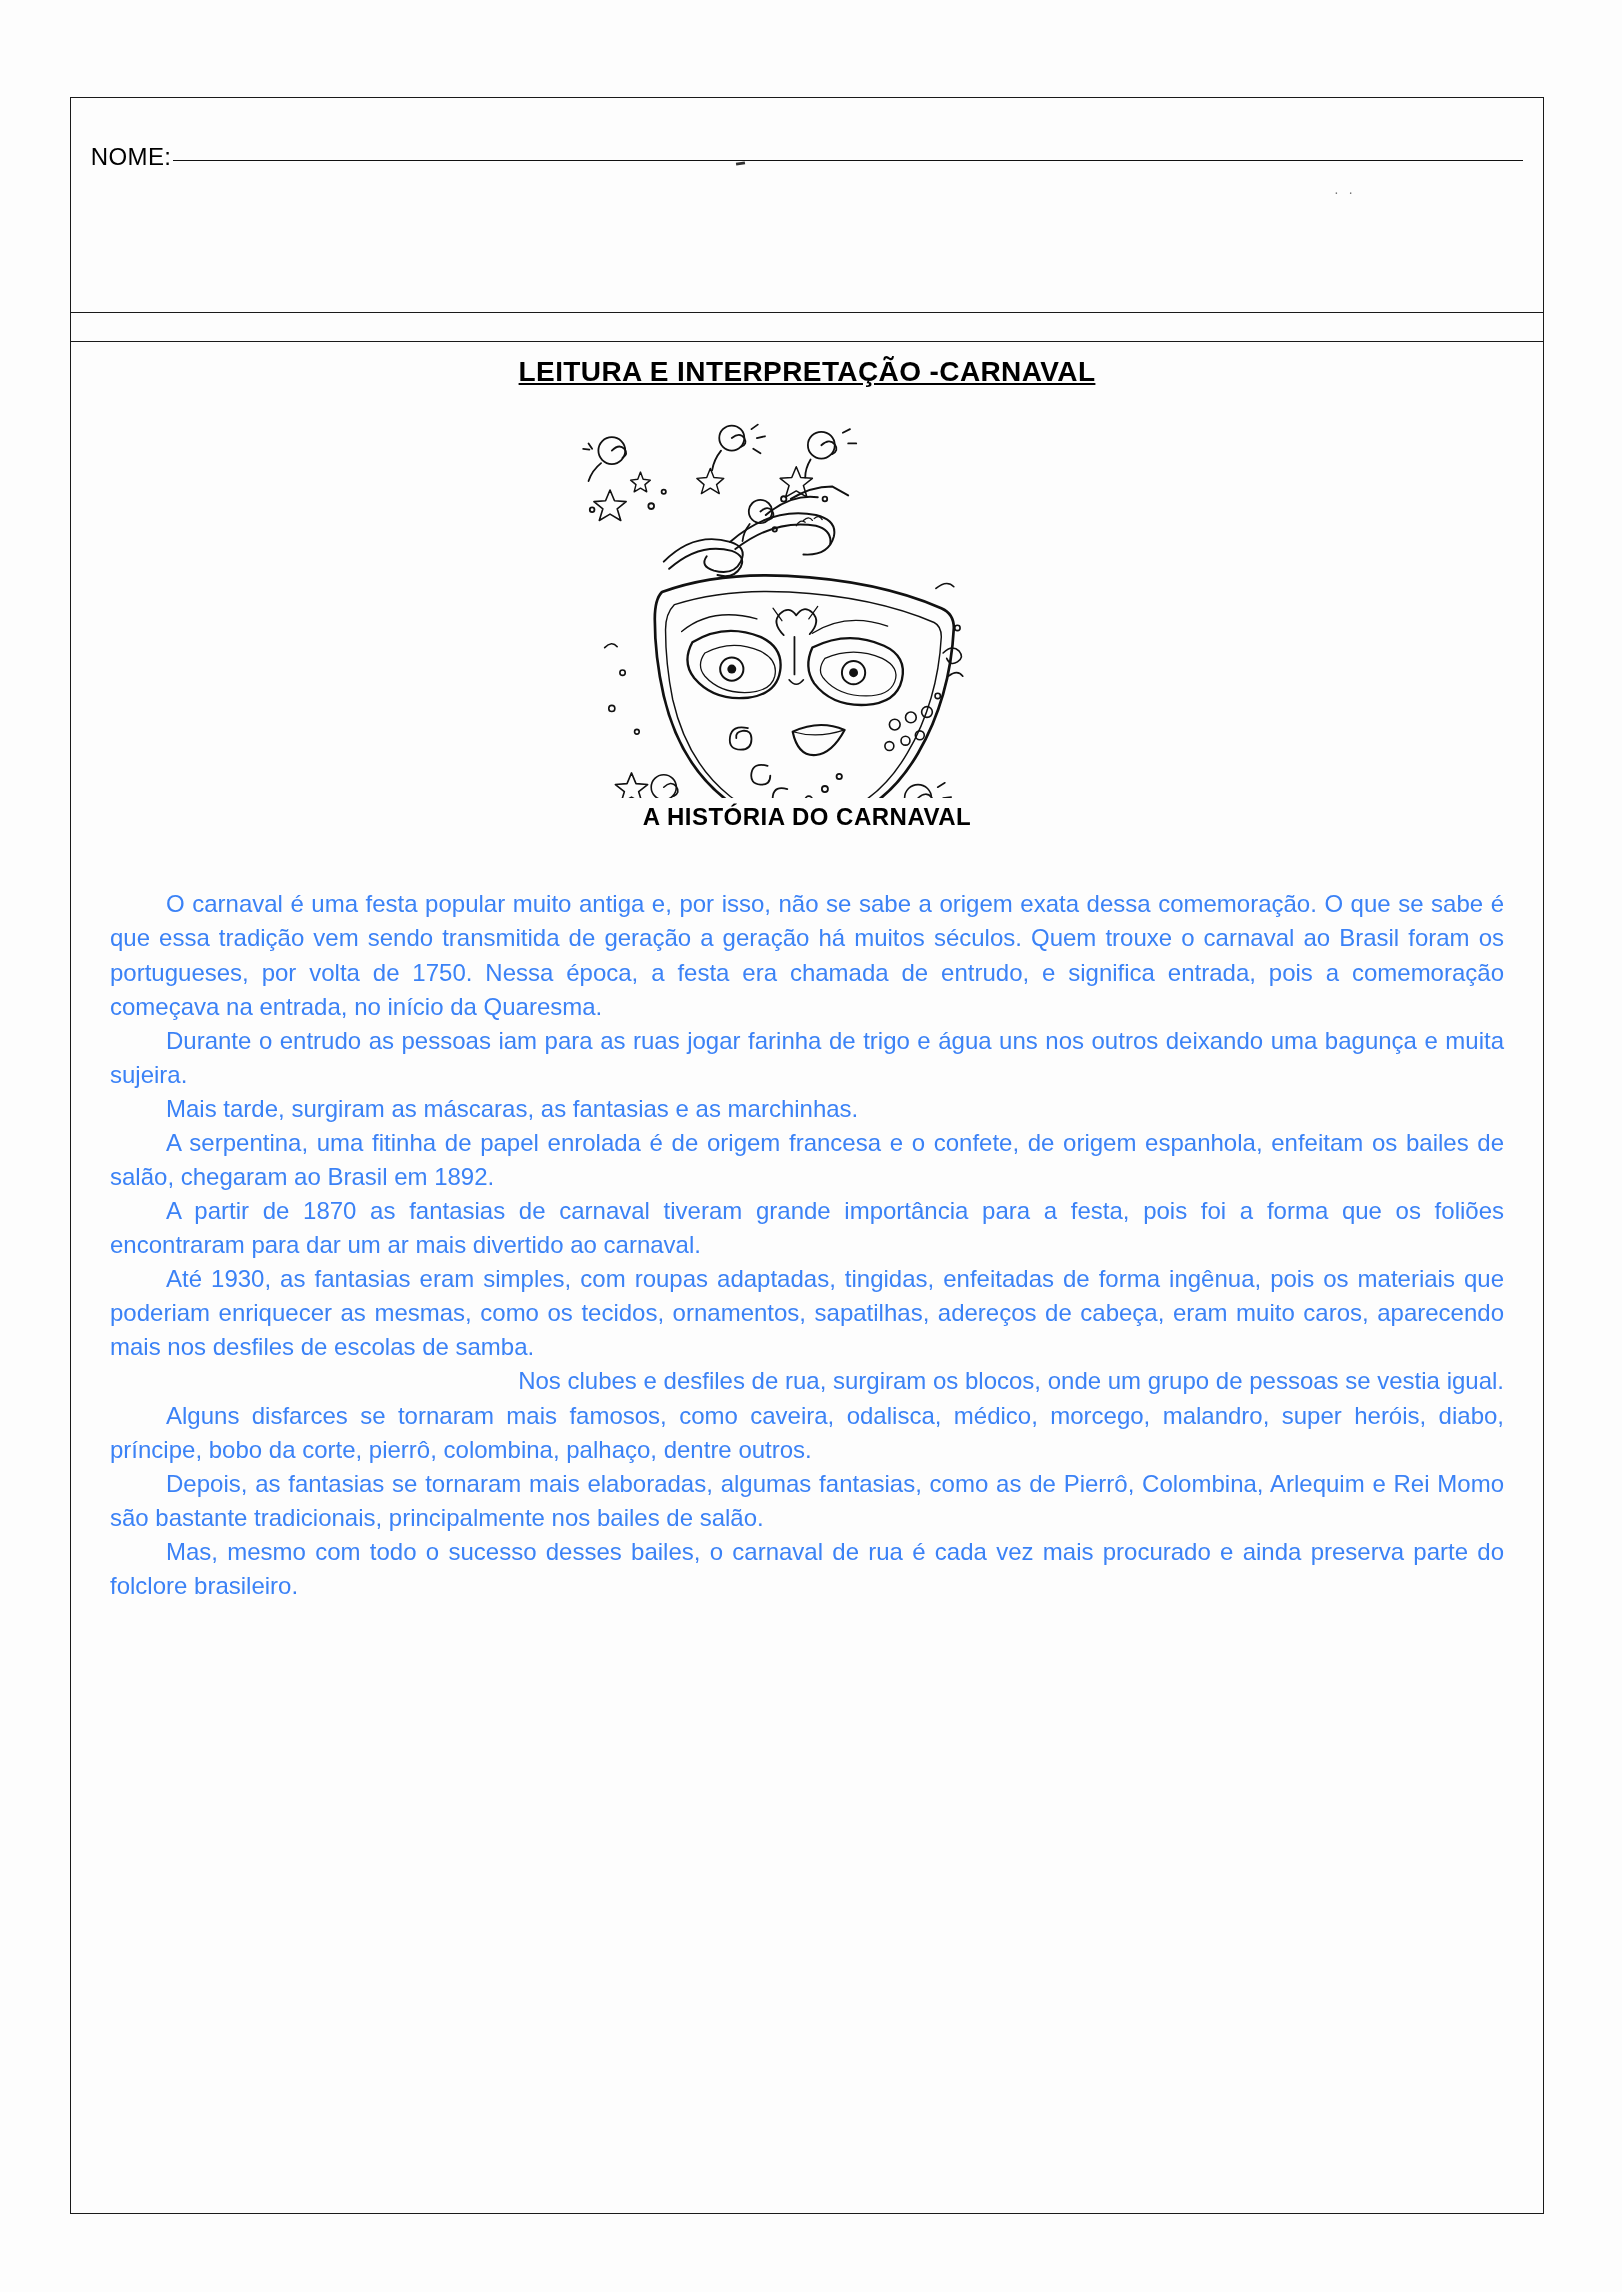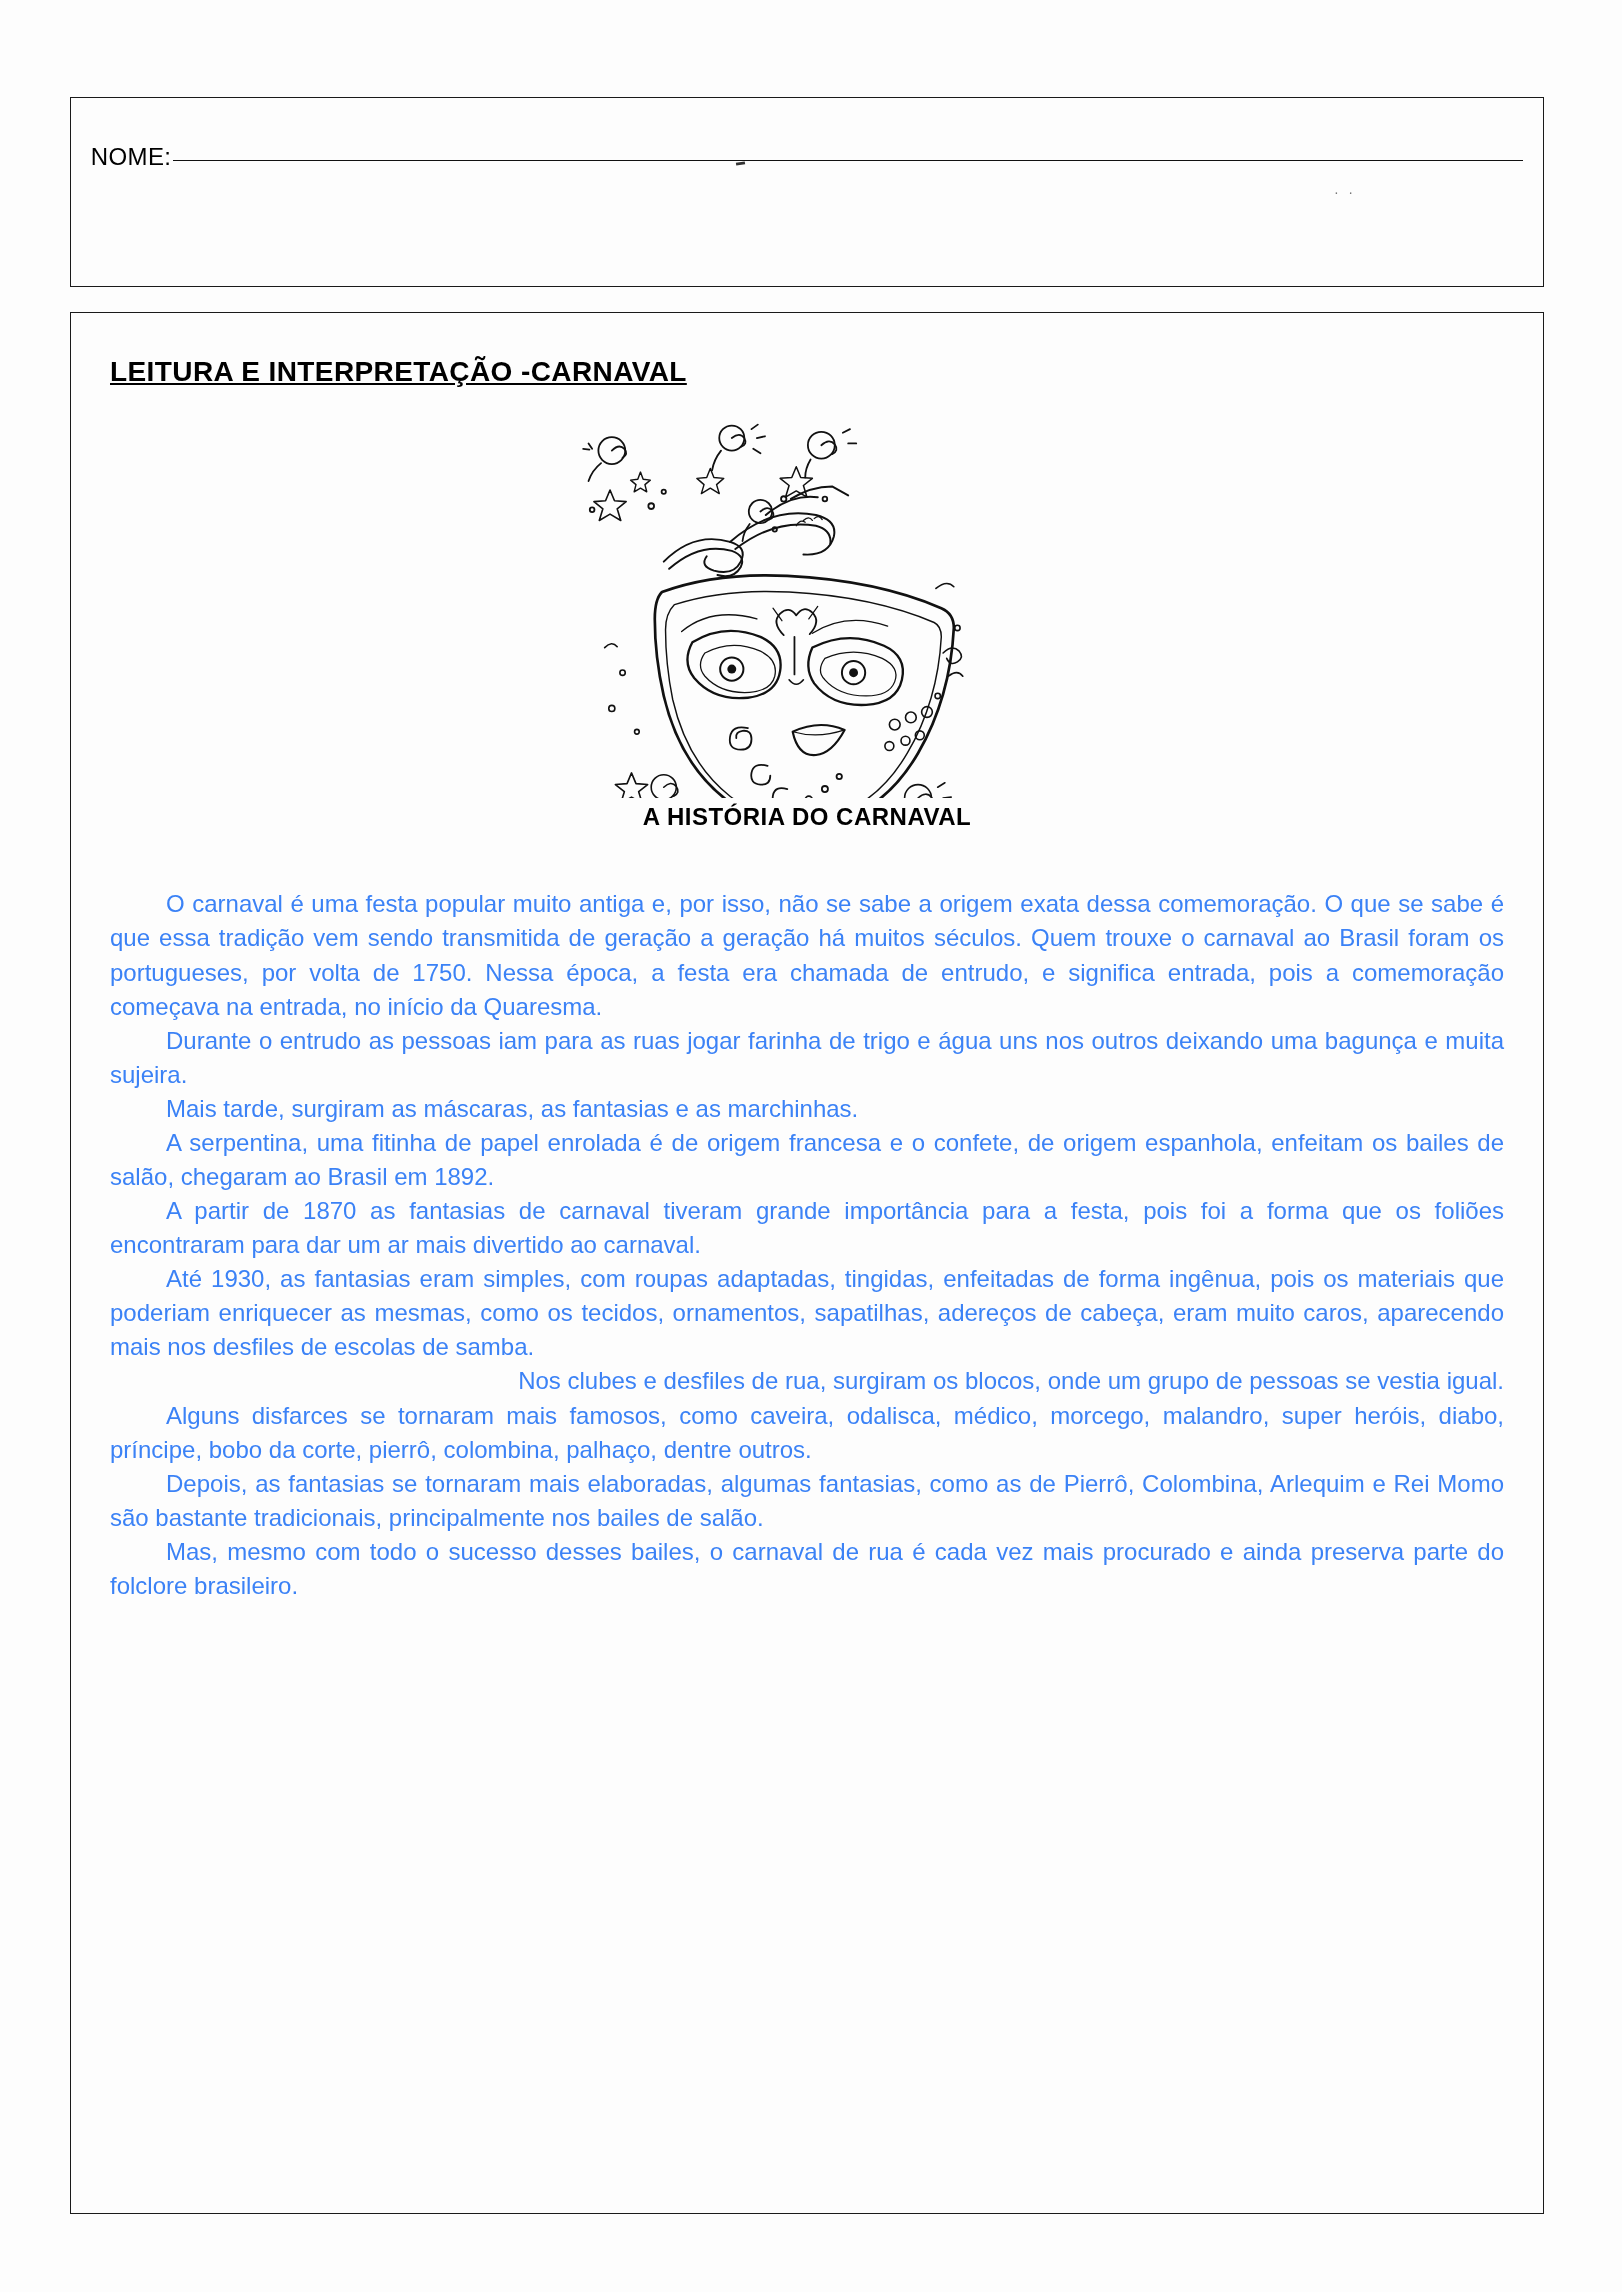--- a/index.html
+++ b/index.html
@@ -22,21 +22,21 @@
     height: 2293px;
     background: #fdfdfd;
   }
 
   
   .header-box {
     position: absolute;
     left: 70px;
     top: 97px;
     width: 1474px;
-    height: 190px;
+    height: 245px;
     border: 1.8px solid #1a1a1a;
     box-sizing: border-box;
   }
   .hdr-row {
     position: absolute;
     left: 0;
     width: 100%;
     display: flex;
     align-items: baseline;
     box-sizing: border-box;
@@ -96,20 +96,21 @@
     position: absolute;
     left: 70px;
     top: 312px;
     width: 1474px;
     height: 1902px;
     border: 1.8px solid #1a1a1a;
     box-sizing: border-box;
     padding: 27px 39px 18px 39px;
   }
   .title {
+    text-align: center;
     font-size: 28px;
     font-weight: bold;
     text-decoration: underline;
     letter-spacing: 0.4px;
     margin-top: 16px;
     margin-bottom: 9px;
   }
 
   
   .illo-wrap {

